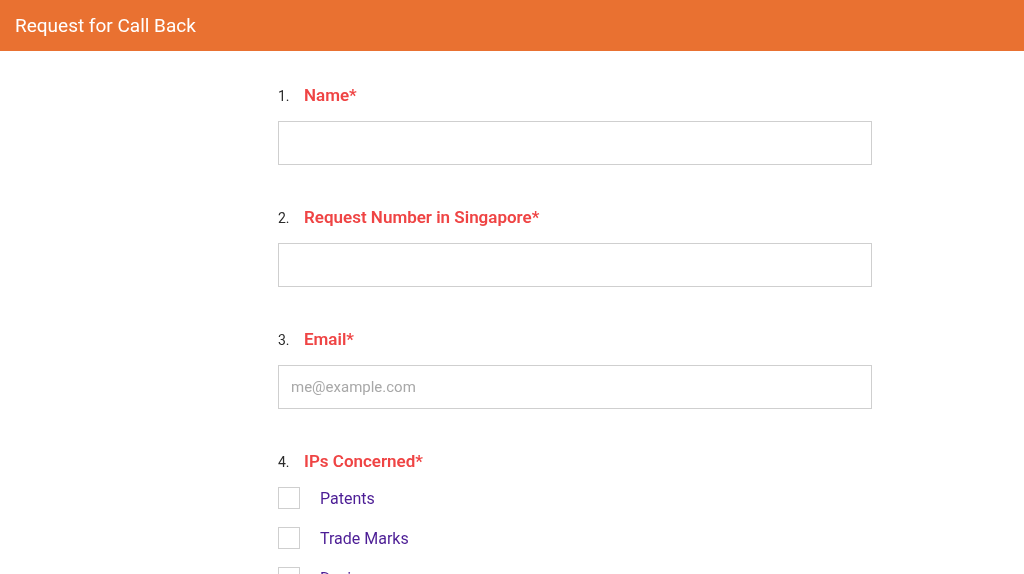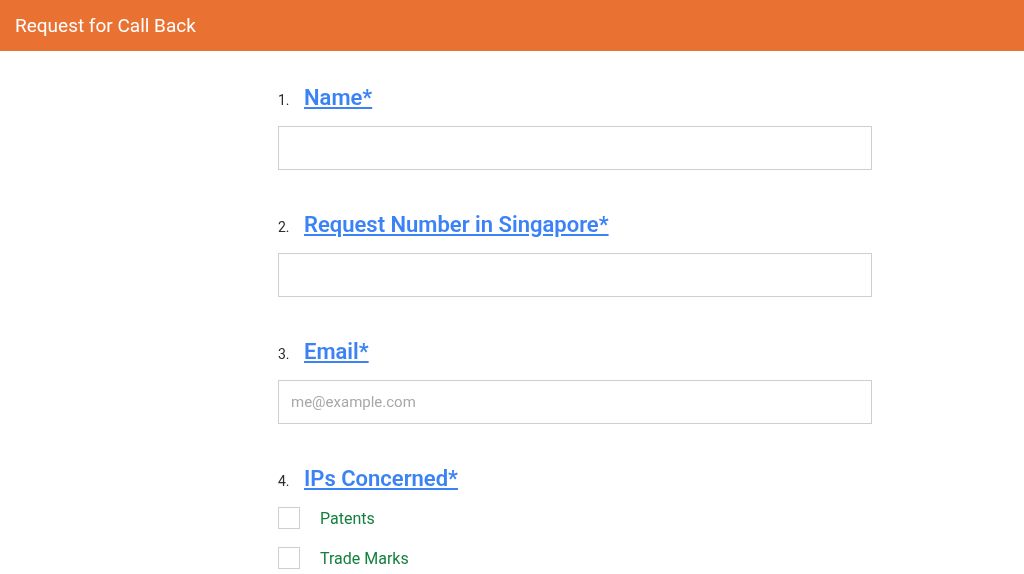--- a/index.html
+++ b/index.html
@@ -37,24 +37,23 @@
       align-items: baseline;
       margin-bottom: 16px;
     }
     .number {
       color: #2b2b2b;
       font-size: 14px;
       width: 26px;
       flex-shrink: 0;
     }
     .label {
-      color: #3b82f6;
-      font-size: 22px;
+      color: #ef4444;
+      font-size: 17px;
       font-weight: 600;
-      text-decoration: underline;
     }
     .text-input {
       width: 100%;
       height: 44px;
       border: 1px solid #cfcfcf;
       background: #ffffff;
       padding: 4px 12px;
       font-size: 15px;
       color: #333;
       font-family: inherit;
@@ -75,21 +74,21 @@
       height: 22px;
       border: 1px solid #cfcfcf;
       background: #ffffff;
       margin-right: 20px;
       flex-shrink: 0;
       appearance: none;
       -webkit-appearance: none;
       cursor: pointer;
     }
     .checkbox-label {
-      color: #15803d;
+      color: #4c1d95;
       font-size: 16px;
       font-weight: 400;
     }
   </style>
 </head>
 <body>
 
 <div class="header">
   <span>Request for Call Back</span>
 </div>

